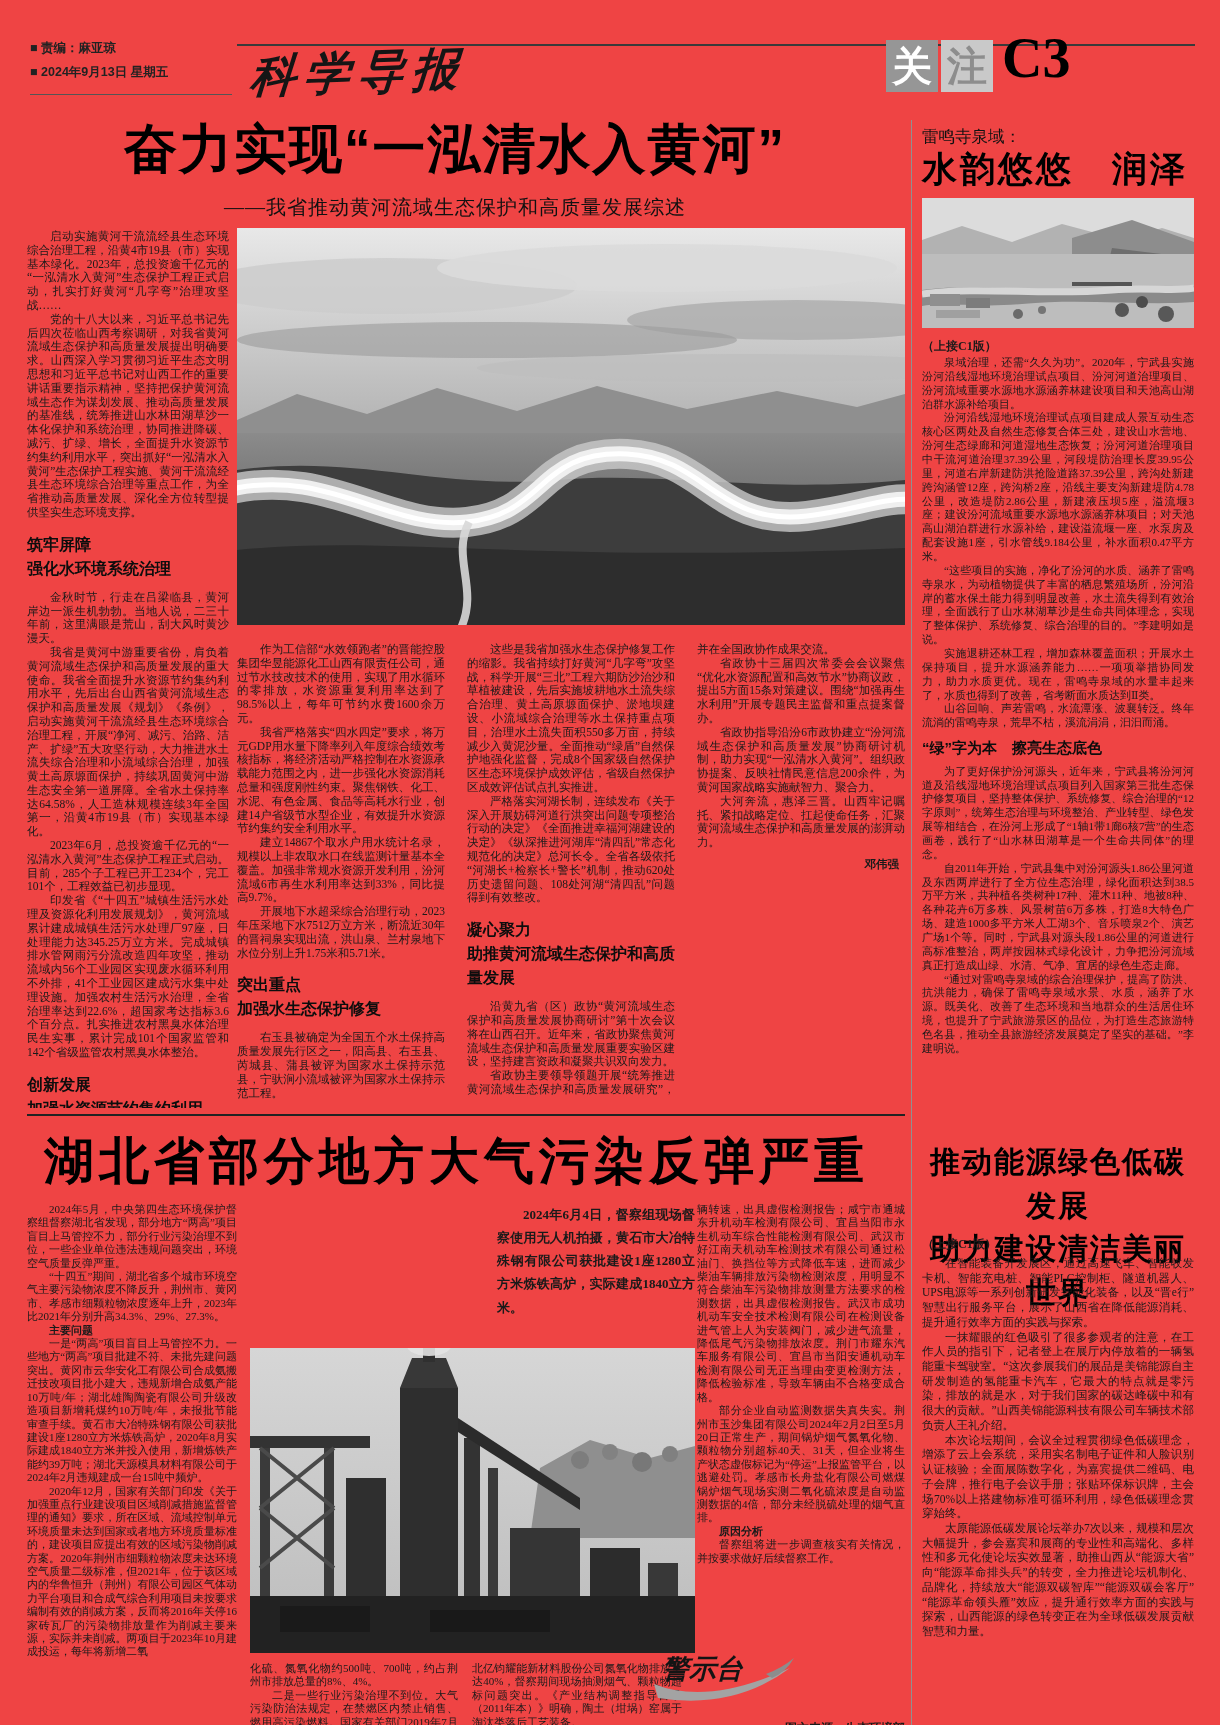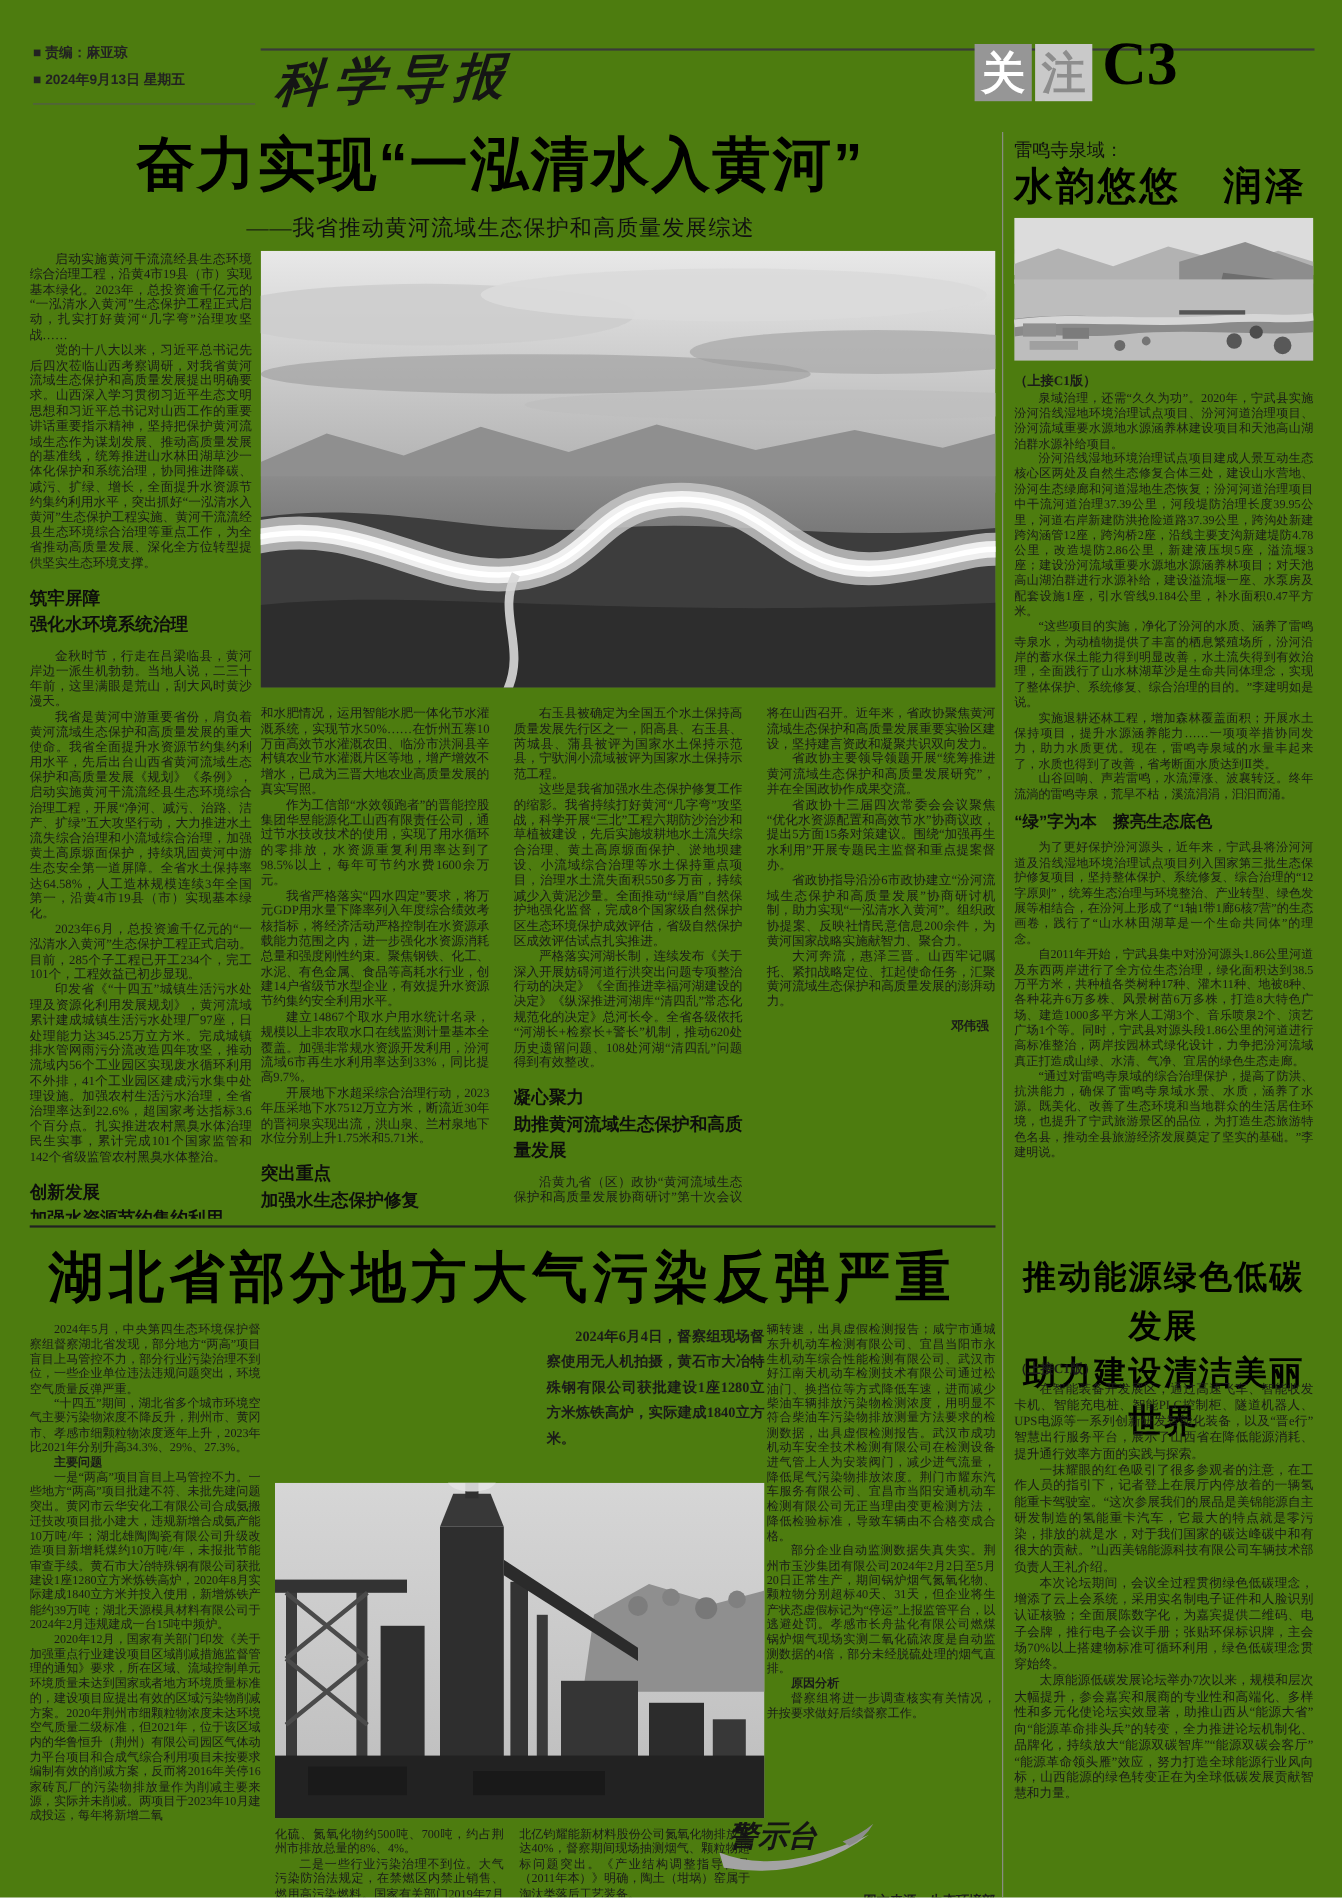--- a/index.html
+++ b/index.html
@@ -1,17 +1,17 @@
 <!DOCTYPE html>
 <html lang="zh"><head>
 <meta charset="utf-8">
 <title>科学导报 C3</title>
 <style>
   html,body{margin:0;padding:0;background:#e9e9e9;}
-  .page{position:relative;width:1220px;height:1725px;background:#4d7c0f;margin:0 auto;overflow:hidden;
+  .page{position:relative;width:1220px;height:1725px;background:#ef4444;margin:0 auto;overflow:hidden;
         font-family:"Liberation Serif","DejaVu Serif",serif;color:#1a1a1a;}
   .abs{position:absolute;}
   .sans{font-family:"Liberation Sans","DejaVu Sans",sans-serif;}
   .serif{font-family:"Liberation Serif","DejaVu Serif",serif;}
 
   
   .top-rule{background:#3a3a3a;}
   .ed-line{font-size:12.5px;font-weight:bold;color:#222;}
   .date-line{font-size:12.5px;font-weight:bold;color:#222;}
   .head-rule2{background:#555;}
@@ -115,21 +115,20 @@
       <div class="sub-h">筑牢屏障
 强化水环境系统治理</div>
       <p class="para">金秋时节，行走在吕梁临县，黄河岸边一派生机勃勃。当地人说，二三十年前，这里满眼是荒山，刮大风时黄沙漫天。</p>
       <p class="para">我省是黄河中游重要省份，肩负着黄河流域生态保护和高质量发展的重大使命。我省全面提升水资源节约集约利用水平，先后出台山西省黄河流域生态保护和高质量发展《规划》《条例》，启动实施黄河干流流经县生态环境综合治理工程，开展“净河、减污、治路、洁产、扩绿”五大攻坚行动，大力推进水土流失综合治理和小流域综合治理，加强黄土高原塬面保护，持续巩固黄河中游生态安全第一道屏障。全省水土保持率达64.58%，人工造林规模连续3年全国第一，沿黄4市19县（市）实现基本绿化。</p>
       <p class="para">2023年6月，总投资逾千亿元的“一泓清水入黄河”生态保护工程正式启动。目前，285个子工程已开工234个，完工101个，工程效益已初步显现。</p>
       <p class="para">印发省《“十四五”城镇生活污水处理及资源化利用发展规划》，黄河流域累计建成城镇生活污水处理厂97座，日处理能力达345.25万立方米。完成城镇排水管网雨污分流改造四年攻坚，推动流域内56个工业园区实现废水循环利用不外排，41个工业园区建成污水集中处理设施。加强农村生活污水治理，全省治理率达到22.6%，超国家考达指标3.6个百分点。扎实推进农村黑臭水体治理民生实事，累计完成101个国家监管和142个省级监管农村黑臭水体整治。</p>
       <div class="sub-h">创新发展
 加强水资源节约集约利用</div>
     </div>
   <div class="abs body-text flow" style="left:237px;top:643px;width:668px;height:466px;">
-      <p class="para noind">和水肥情况，运用智能水肥一体化节水灌溉系统，实现节水50%……在忻州五寨10万亩高效节水灌溉农田、临汾市洪洞县辛村镇农业节水灌溉片区等地，增产增效不增水，已成为三晋大地农业高质量发展的真实写照。</p>
       <p class="para">作为工信部“水效领跑者”的晋能控股集团华昱能源化工山西有限责任公司，通过节水技改技术的使用，实现了用水循环的零排放，水资源重复利用率达到了98.5%以上，每年可节约水费1600余万元。</p>
       <p class="para">我省严格落实“四水四定”要求，将万元GDP用水量下降率列入年度综合绩效考核指标，将经济活动严格控制在水资源承载能力范围之内，进一步强化水资源消耗总量和强度刚性约束。聚焦钢铁、化工、水泥、有色金属、食品等高耗水行业，创建14户省级节水型企业，有效提升水资源节约集约安全利用水平。</p>
       <p class="para">建立14867个取水户用水统计名录，规模以上非农取水口在线监测计量基本全覆盖。加强非常规水资源开发利用，汾河流域6市再生水利用率达到33%，同比提高9.7%。</p>
       <p class="para">开展地下水超采综合治理行动，2023年压采地下水7512万立方米，断流近30年的晋祠泉实现出流，洪山泉、兰村泉地下水位分别上升1.75米和5.71米。</p>
       <div class="sub-h">突出重点
 加强水生态保护修复</div>
       <p class="para">右玉县被确定为全国五个水土保持高质量发展先行区之一，阳高县、右玉县、芮城县、蒲县被评为国家水土保持示范县，宁驮涧小流域被评为国家水土保持示范工程。</p>
       <p class="para">这些是我省加强水生态保护修复工作的缩影。我省持续打好黄河“几字弯”攻坚战，科学开展“三北”工程六期防沙治沙和草植被建设，先后实施坡耕地水土流失综合治理、黄土高原塬面保护、淤地坝建设、小流域综合治理等水土保持重点项目，治理水土流失面积550多万亩，持续减少入黄泥沙量。全面推动“绿盾”自然保护地强化监督，完成8个国家级自然保护区生态环境保护成效评估，省级自然保护区成效评估试点扎实推进。</p>
       <p class="para">严格落实河湖长制，连续发布《关于深入开展妨碍河道行洪突出问题专项整治行动的决定》《全面推进幸福河湖建设的决定》《纵深推进河湖库“清四乱”常态化规范化的决定》总河长令。全省各级依托“河湖长+检察长+警长”机制，推动620处历史遗留问题、108处河湖“清四乱”问题得到有效整改。</p>
       <div class="sub-h">凝心聚力
@@ -258,16 +257,16 @@
 
   <div class="abs energy-headline serif" style="left:922px;top:1140px;width:272px;">
     <div>推动能源绿色低碳发展</div>
     <div>助力建设清洁美丽世界</div>
   </div>
   <div class="abs energy-cont" style="left:922px;top:1236px;">（上接C1版）</div>
   <div class="abs body-text energy-body" style="left:922px;top:1256px;width:272px;height:469px;">
       <p class="para">在智能装备开发展区，通过高速飞车、智能收发卡机、智能充电桩、智能PLC控制柜、隧道机器人、UPS电源等一系列创新研发智能化装备，以及“晋e行”智慧出行服务平台，展示了山西省在降低能源消耗、提升通行效率方面的实践与探索。</p>
       <p class="para">一抹耀眼的红色吸引了很多参观者的注意，在工作人员的指引下，记者登上在展厅内停放着的一辆氢能重卡驾驶室。“这次参展我们的展品是美锦能源自主研发制造的氢能重卡汽车，它最大的特点就是零污染，排放的就是水，对于我们国家的碳达峰碳中和有很大的贡献。”山西美锦能源科技有限公司车辆技术部负责人王礼介绍。</p>
       <p class="para">本次论坛期间，会议全过程贯彻绿色低碳理念，增添了云上会系统，采用实名制电子证件和人脸识别认证核验；全面展陈数字化，为嘉宾提供二维码、电子会牌，推行电子会议手册；张贴环保标识牌，主会场70%以上搭建物标准可循环利用，绿色低碳理念贯穿始终。</p>
-      <p class="para">太原能源低碳发展论坛举办7次以来，规模和层次大幅提升，参会嘉宾和展商的专业性和高端化、多样性和多元化使论坛实效显著，助推山西从“能源大省”向“能源革命排头兵”的转变，全力推进论坛机制化、品牌化，持续放大“能源双碳智库”“能源双碳会客厅”“能源革命领头雁”效应，努力打造全球能源行业风向标，山西能源的绿色转变正在为全球低碳发展贡献智慧和力量。</p>
+      <p class="para">太原能源低碳发展论坛举办7次以来，规模和层次大幅提升，参会嘉宾和展商的专业性和高端化、多样性和多元化使论坛实效显著，助推山西从“能源大省”向“能源革命排头兵”的转变，全力推进论坛机制化、品牌化，持续放大“能源双碳智库”“能源双碳会客厅”“能源革命领头雁”效应，提升通行效率方面的实践与探索，山西能源的绿色转变正在为全球低碳发展贡献智慧和力量。</p>
     </div>
 
 </div>
 
 </body></html>

